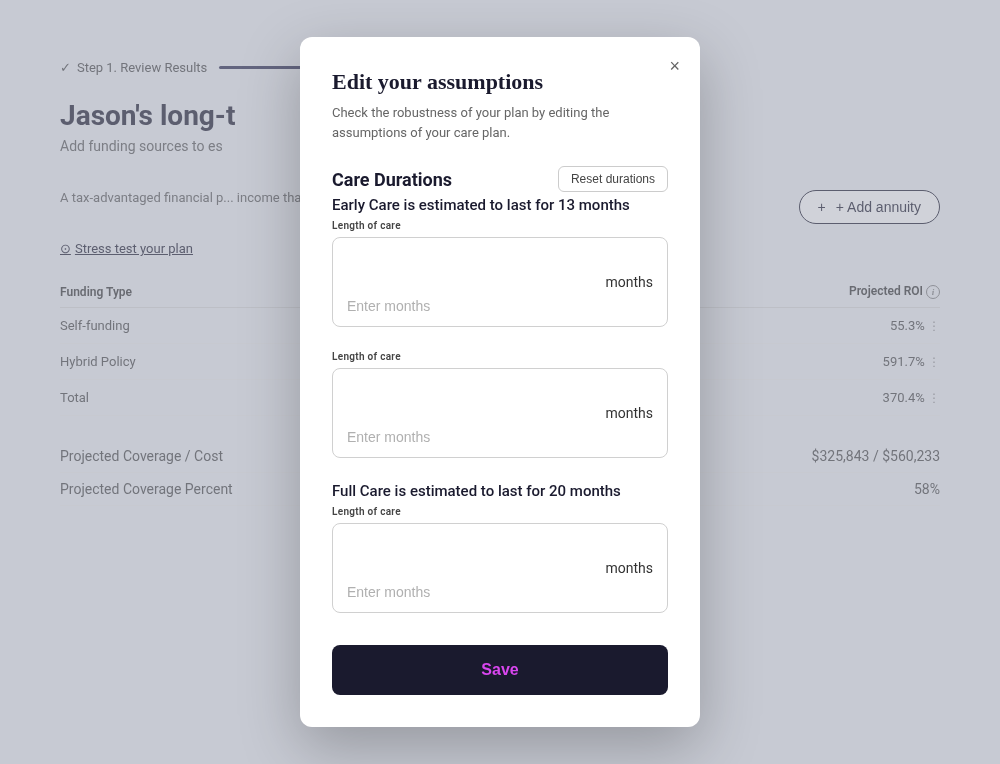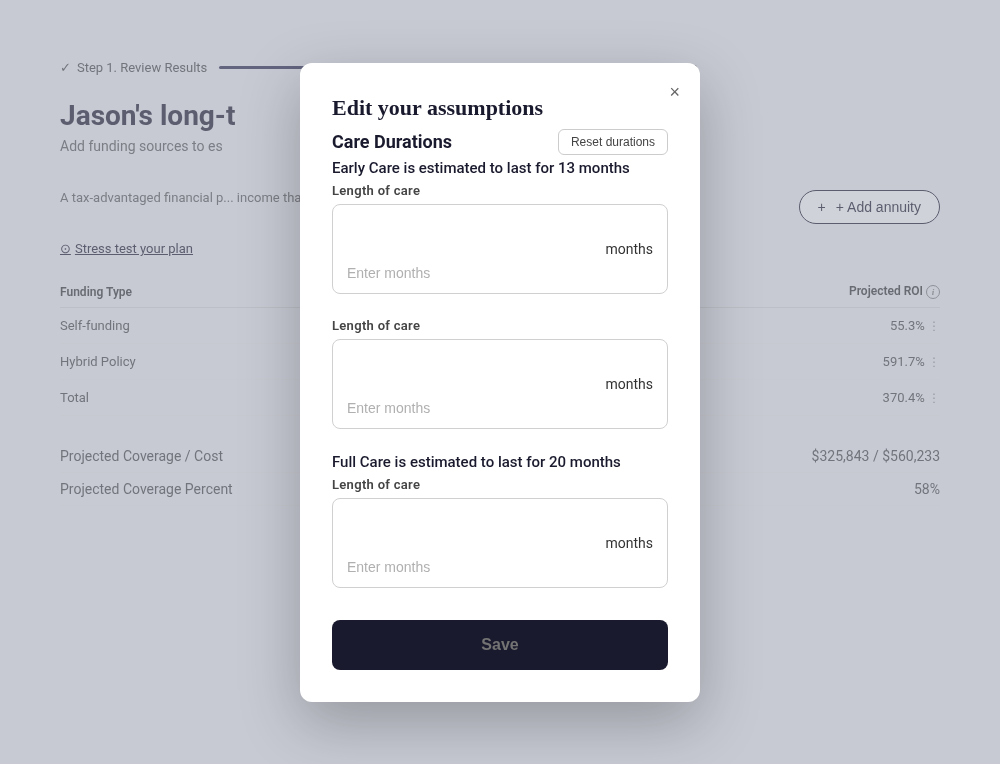--- a/index.html
+++ b/index.html
@@ -232,21 +232,21 @@
     }
 
     .care-estimate {
       font-size: 15px;
       font-weight: 500;
       color: #1a1a2e;
       margin-bottom: 6px;
     }
 
     .care-label {
-      font-size: 13px;
+      font-size: 10px;
       font-weight: 600;
       color: #444;
       letter-spacing: 0.3px;
       margin-bottom: 6px;
     }
 
     .months-input-wrapper {
       display: flex;
       align-items: center;
       border: 1.5px solid #d0d0d0;
@@ -275,21 +275,21 @@
       font-size: 14px;
       color: #333;
       background: transparent;
       font-weight: 400;
     }
 
     .save-btn {
       width: 100%;
       padding: 16px;
       background: #1a1a2e;
-      color: #737373;
+      color: #d946ef;
       border: none;
       border-radius: 8px;
       font-size: 16px;
       font-weight: 600;
       cursor: pointer;
       margin-top: 8px;
     }
 
     .info-icon {
       display: inline-flex;
@@ -389,20 +389,21 @@
 
 <div class="modal-overlay">
   <div class="modal">
     
     <button class="modal-close-btn">
       <span>×</span>
     </button>
 
     
     <div class="modal-title">Edit your assumptions</div>
+    <div class="modal-desc">Check the robustness of your plan by editing the assumptions of your care plan.</div>
 
     
     <div class="section-header">
       <span class="care-durations-title">Care Durations</span>
       <button class="reset-btn">Reset durations</button>
     </div>
 
     
     <div id="care-sections-container">
         <div class="care-section">

